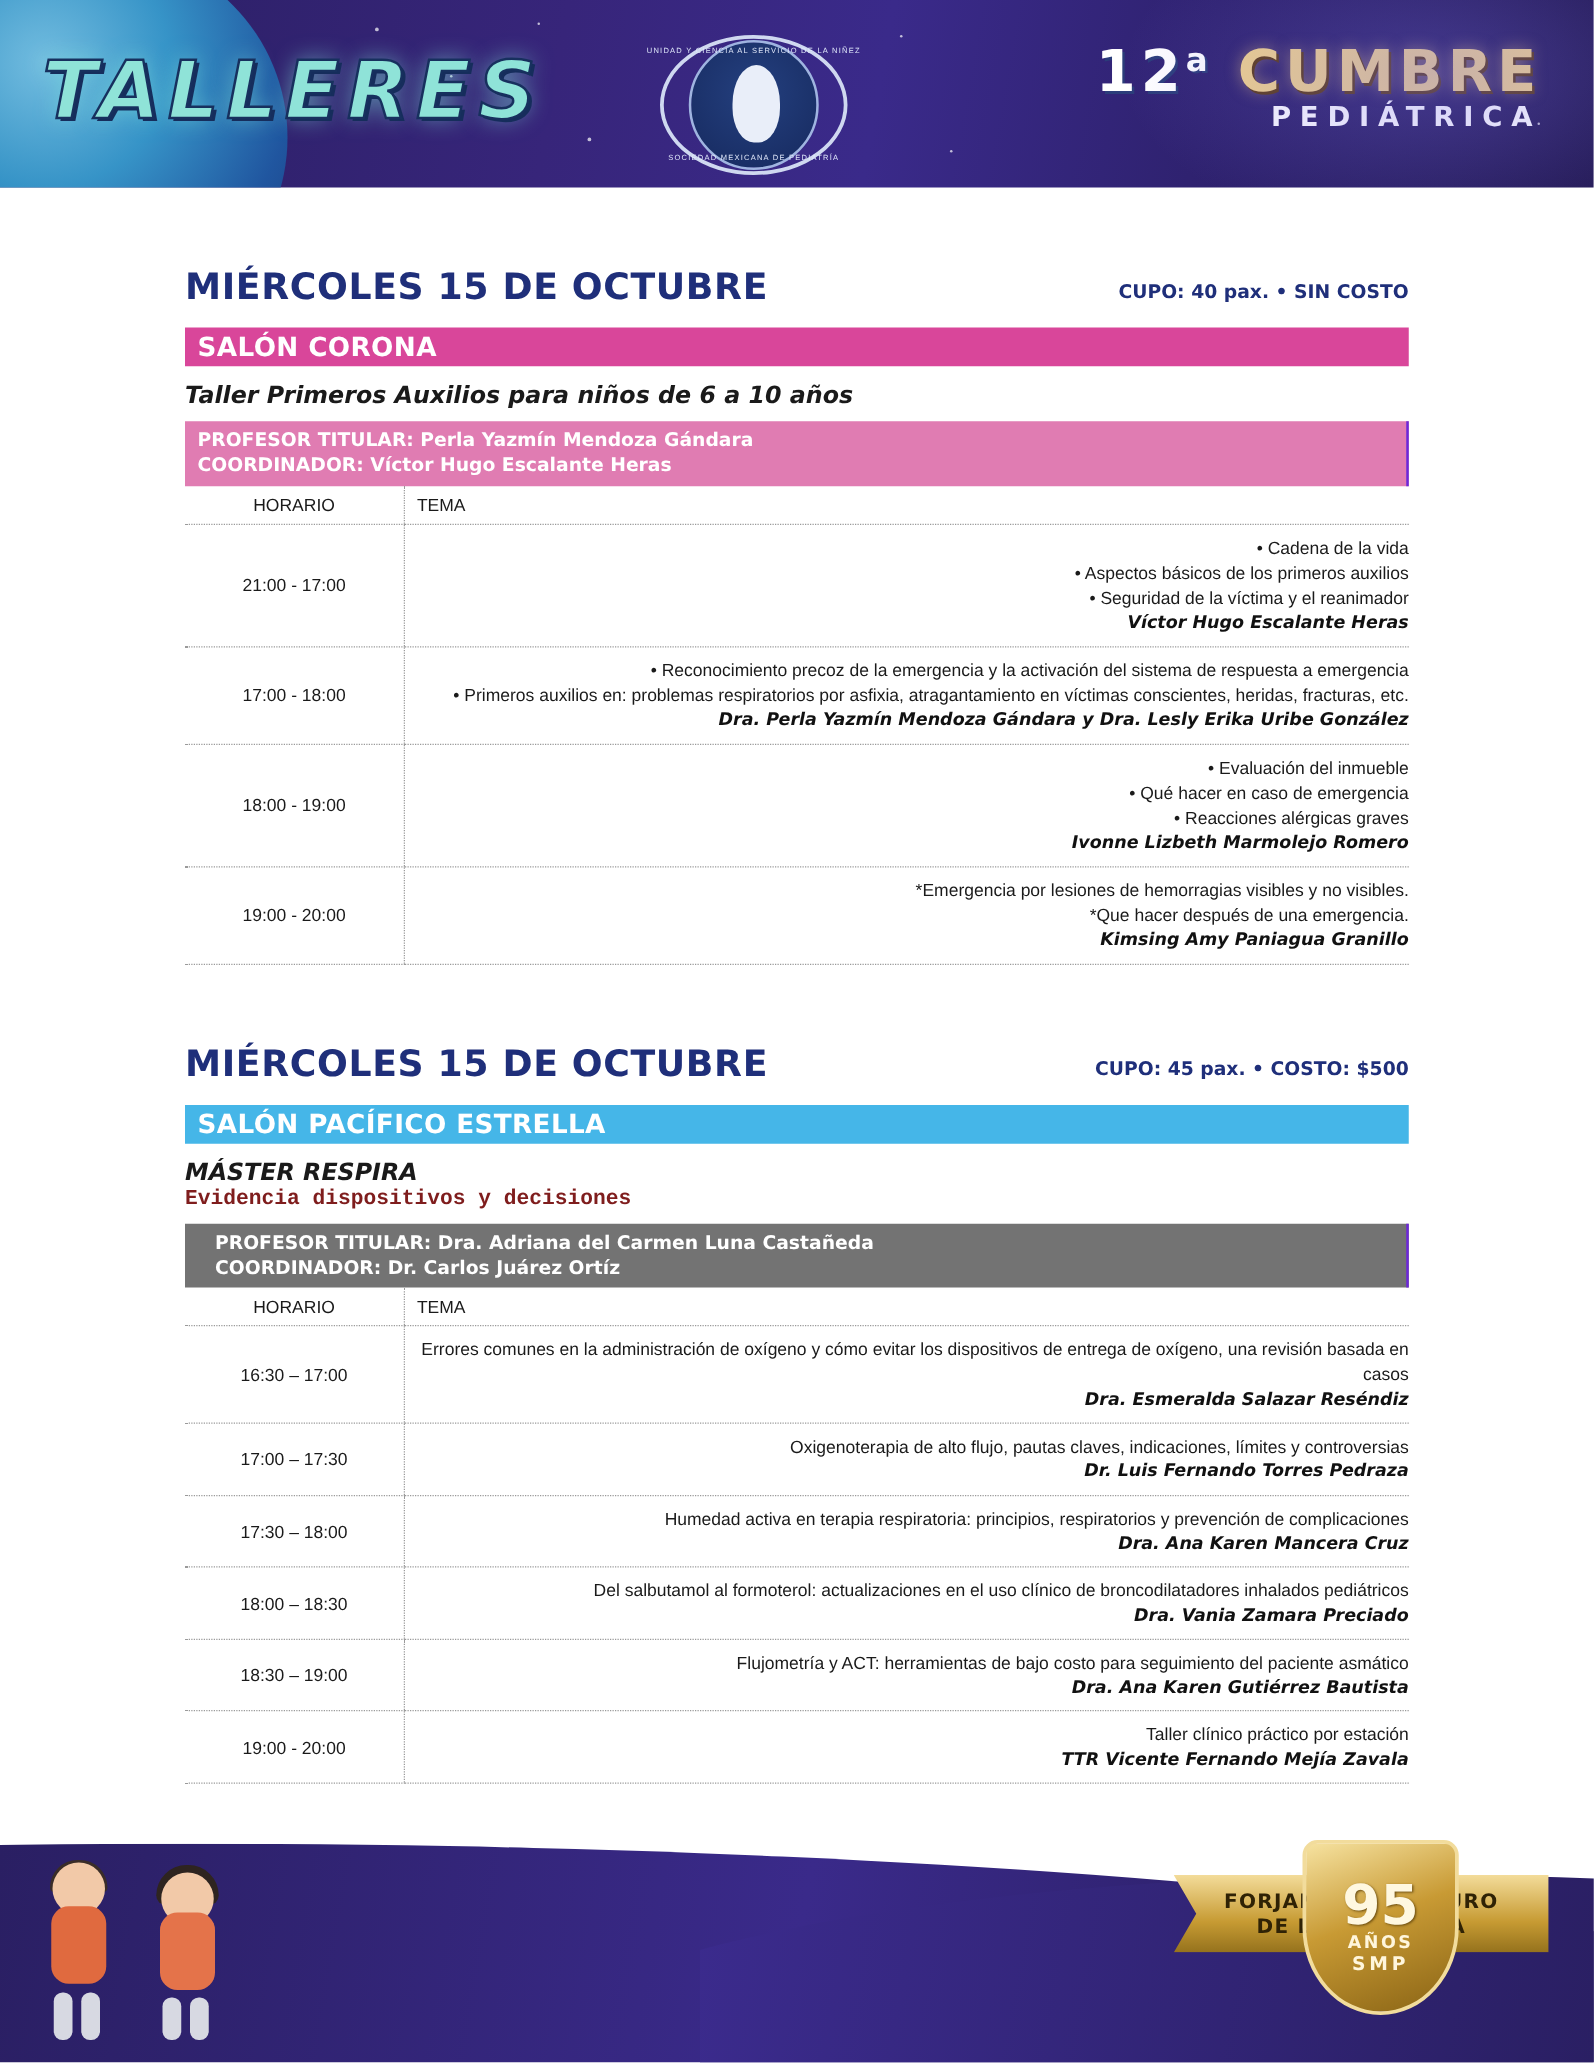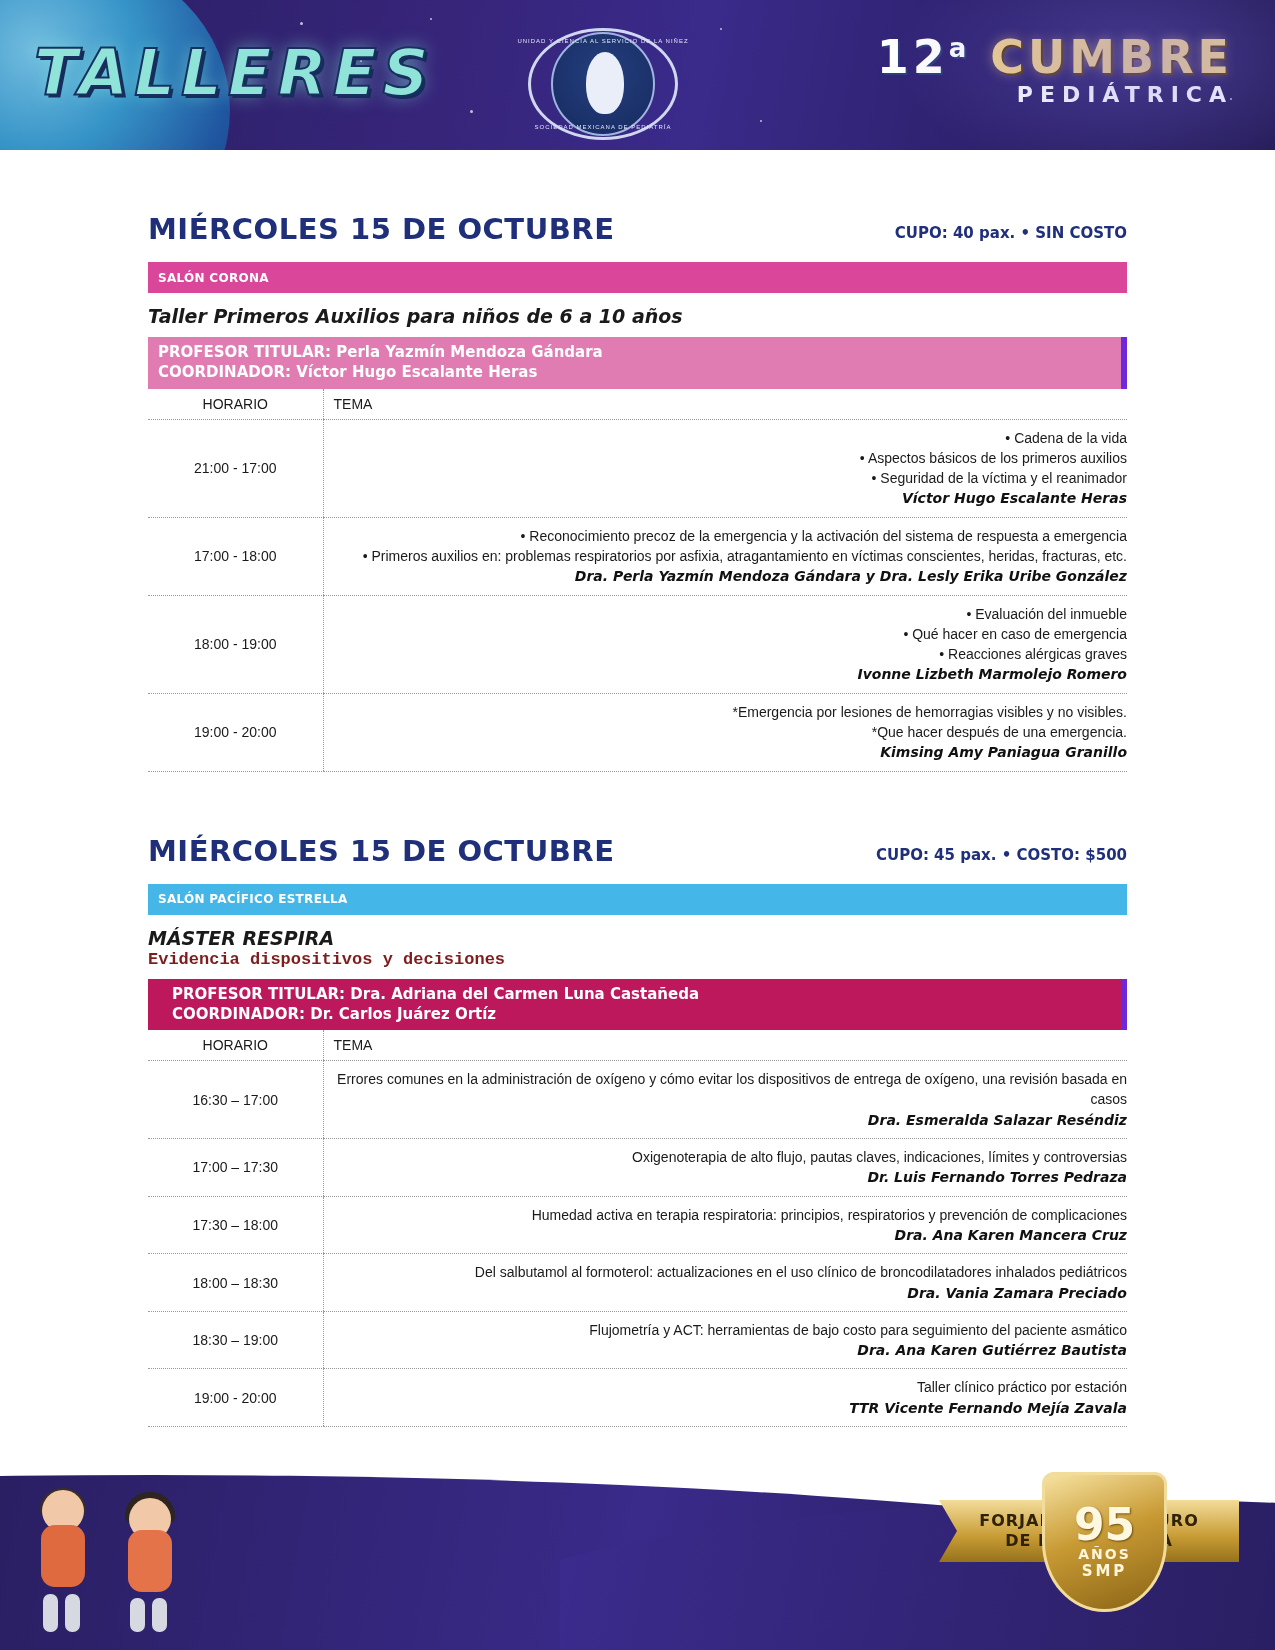--- a/index.html
+++ b/index.html
@@ -137,21 +137,21 @@
   }
 
   .salon-bar {
     margin: 16px 148px 0 148px;
     height: 31px;
     display: flex; align-items: center;
     padding-left: 10px;
     color: #ffffff;
     font-family: "DejaVu Sans", sans-serif;
     font-weight: 700;
-    font-size: 12px;
+    font-size: 21px;
     letter-spacing: .3px;
   }
   .salon-pink { background: #d9469a; }
   .salon-blue { background: #45b6e8; }
 
   .workshop-name {
     margin: 12px 148px 0 148px;
     font-family: "DejaVu Sans", sans-serif;
     font-style: italic;
     font-weight: 700;
@@ -167,24 +167,24 @@
   }
 
   .prof-box {
     margin: 10px 148px 0 148px;
     padding: 5px 10px 6px 10px;
     color: #ffffff;
     font-family: "DejaVu Sans", sans-serif;
     font-weight: 700;
     font-size: 15px;
     line-height: 1.35;
-    border-right: 6px solid #6d28d9;
+    border-right: 2px solid #6d28d9;
   }
   .prof-pink { background: #e07cb2; }
-  .prof-blue { background: #be185d; padding-left: 24px; }
+  .prof-blue { background: #737373; padding-left: 24px; }
 
   table.sched {
     margin: 0 148px;
     width: calc(1275px - 296px);
     border-collapse: collapse;
     font-size: 14px;
   }
   table.sched th {
     font-family: "Liberation Sans", sans-serif;
     font-weight: 400;

